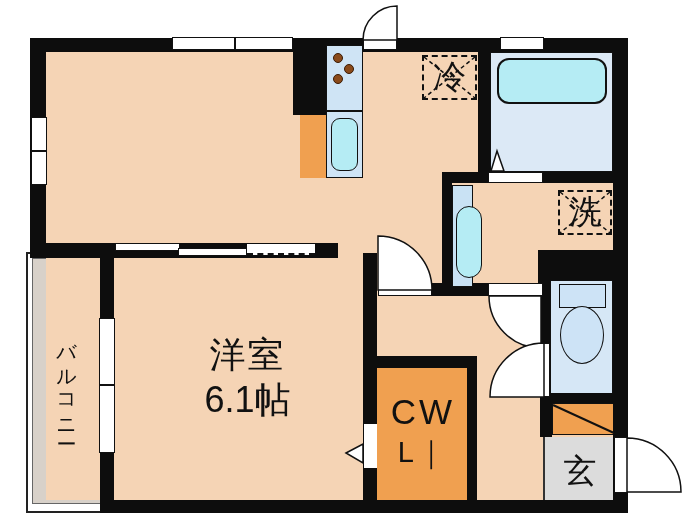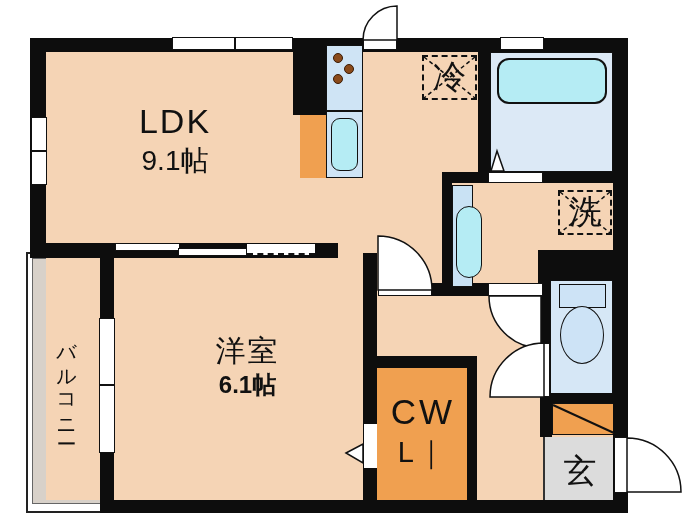--- a/index.html
+++ b/index.html
@@ -101,27 +101,23 @@
     <path d="M560,192 L610,233 M610,192 L560,233" stroke="#111" stroke-width="1.5" stroke-dasharray="4,3" fill="none"></path>
   </svg>
 
   <div class="dashedbox" style="left:422px;top:55px;width:55px;height:45px;">
     <span>冷</span>
   </div>
   <div class="dashedbox" style="left:558px;top:190px;width:54px;height:45px;">
     <span>洗</span>
   </div>
 
-  <div class="label" style="left:105px;top:100px;width:140px;">
-    <div style="font-size:34px;letter-spacing:2px;">LDK</div>
-    <div style="font-size:28px;">9.1帖</div>
-  </div>
   <div class="label" style="left:170px;top:332px;width:155px;">
-    <div style="font-size:30px;letter-spacing:2px;">洋室</div>
-    <div style="font-size:24px;font-weight:bold;">6.1帖</div>
+    <div style="font-size:36px;letter-spacing:2px;">洋室</div>
+    <div style="font-size:36px;">6.1帖</div>
   </div>
   <div class="label" style="left:383px;top:390px;width:80px;">
     <div style="font-size:35px;letter-spacing:3px;">CW</div>
     <div style="font-size:29px;letter-spacing:3px;">L｜</div>
   </div>
   <div class="label" style="left:550px;top:450px;width:60px;font-size:33px;">
     <span>玄</span>
   </div>
   <div class="label" style="left:54px;top:295px;height:175px;writing-mode:vertical-rl;font-size:20px;letter-spacing:3px;">
     <span>バルコニー</span>

